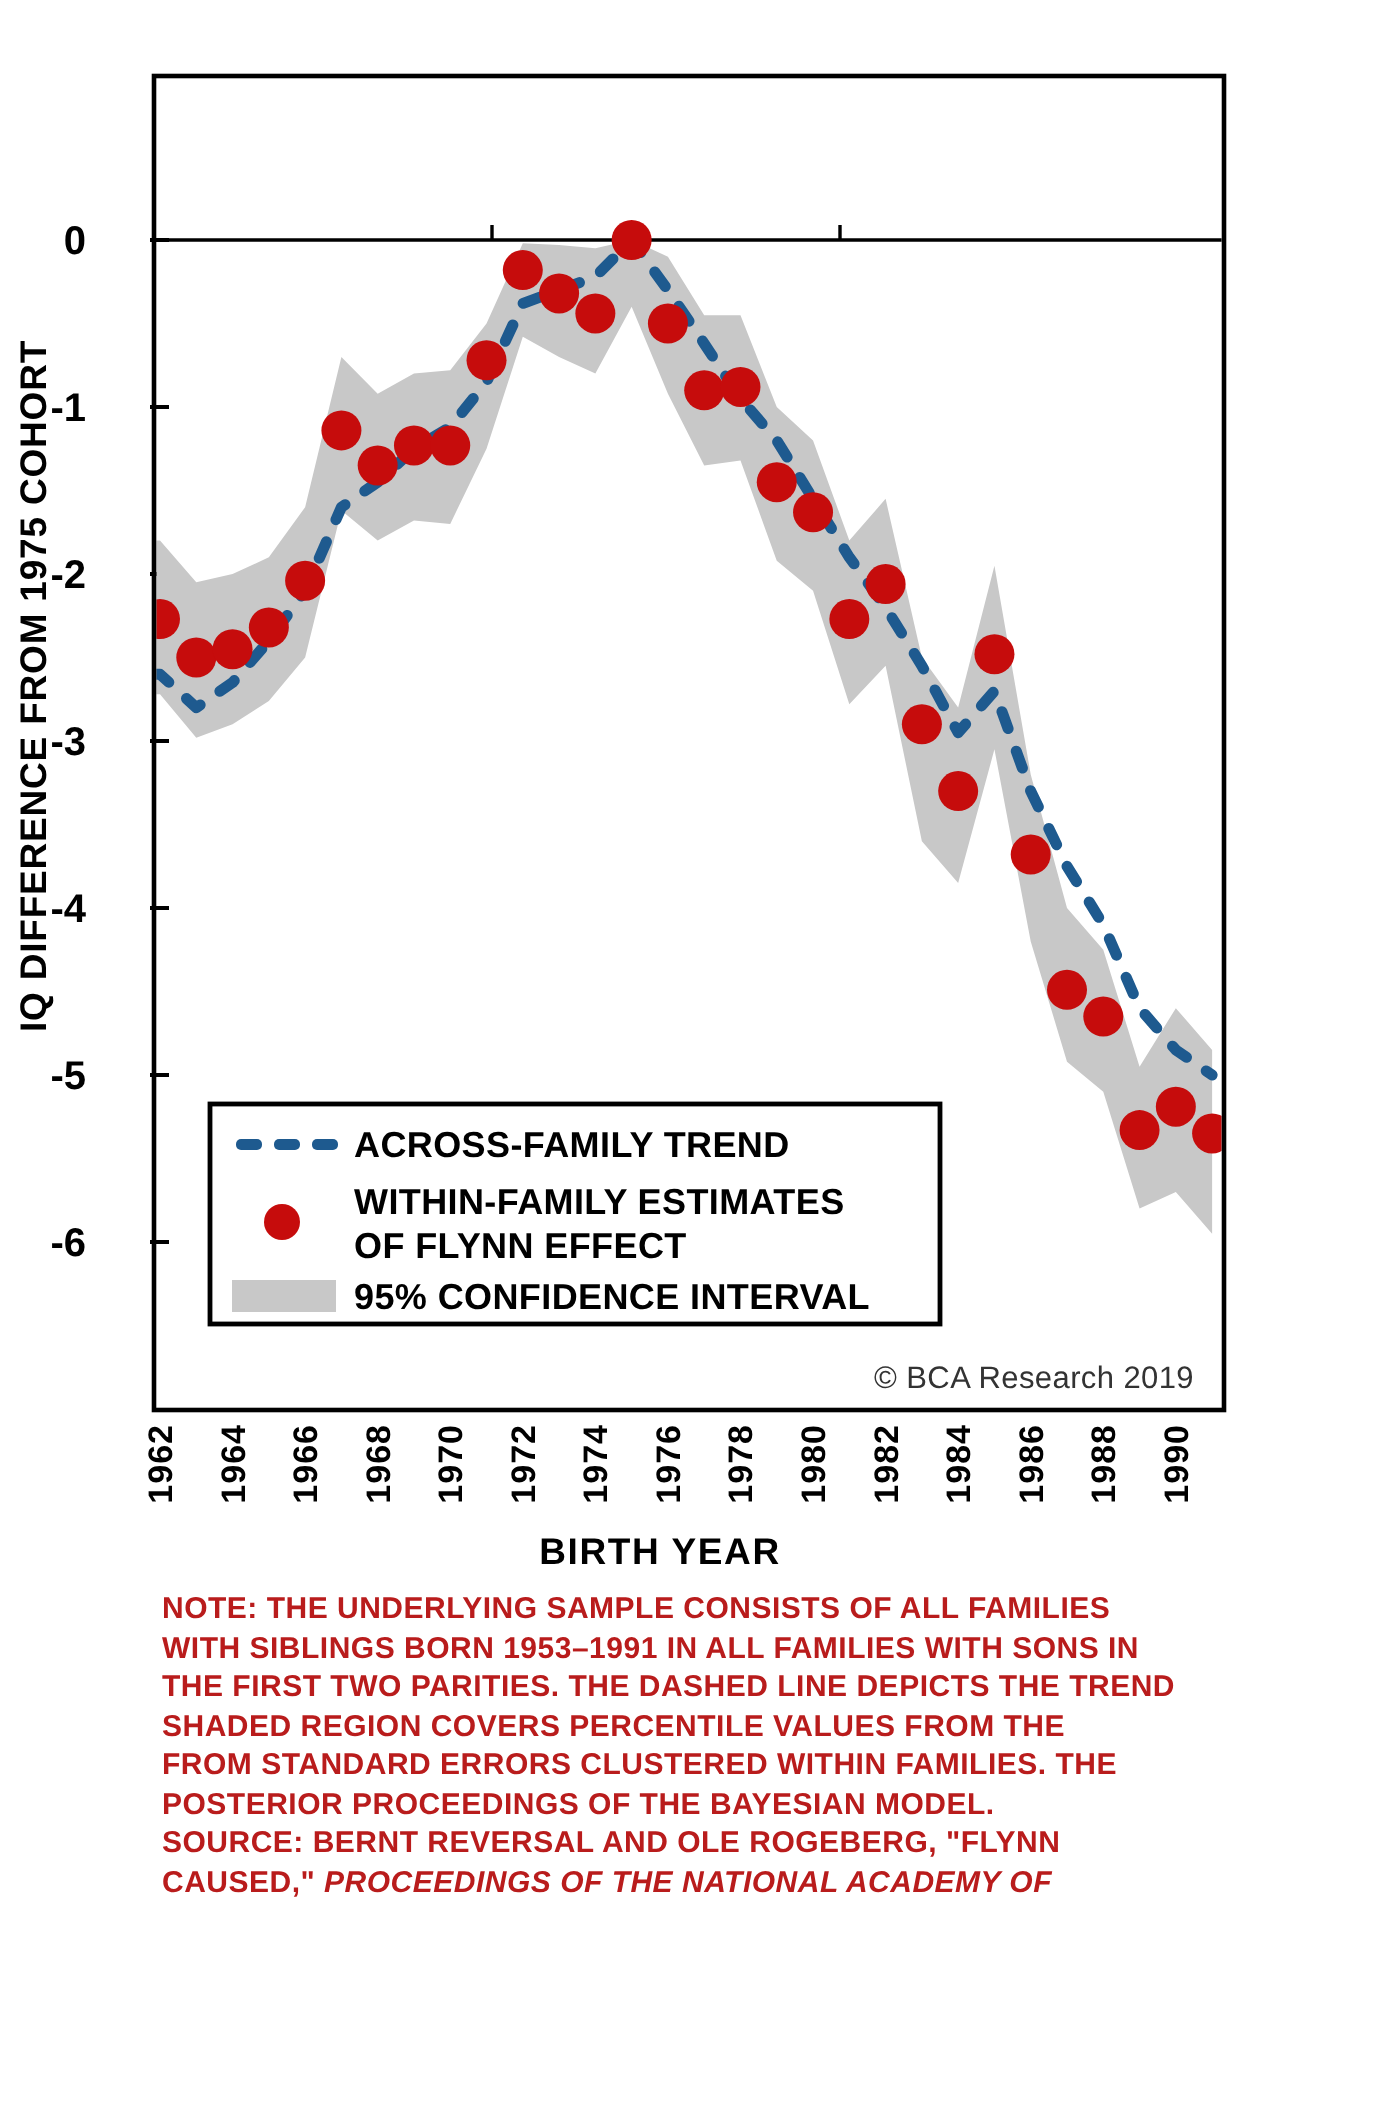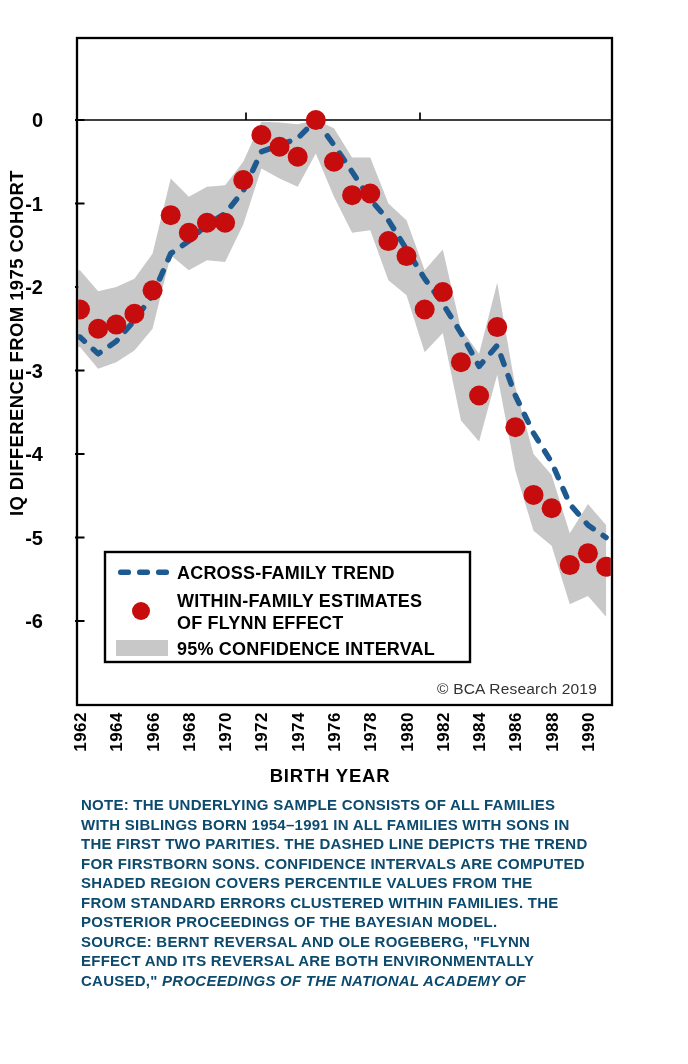--- a/index.html
+++ b/index.html
@@ -7,21 +7,21 @@
           font-family:"Liberation Sans",sans-serif;}
   svg text{font-family:"Liberation Sans",sans-serif;fill:#000;font-weight:bold;}
   .ytick{font-size:20px;}
   .xtick{font-size:17px;letter-spacing:0.5px;}
   .axis-title{font-size:18.5px;letter-spacing:0.4px;}
   .xaxis-title{font-size:18.5px;letter-spacing:0.8px;}
   .legend-text{font-size:18px;letter-spacing:0.2px;}
   .copyright{font-size:15.5px;font-weight:normal;fill:#333;letter-spacing:0.2px;}
   .legend-box{fill:#fff;stroke:#000;stroke-width:2.4;}
   .frame{fill:none;stroke:#000;stroke-width:2.3;}
-  .note{position:absolute;left:81px;top:795px;width:560px;color:#0c4a6e;
+  .note{position:absolute;left:81px;top:795px;width:560px;color:#b91c1c;
         font-size:15px;font-weight:bold;line-height:19.5px;letter-spacing:0.25px;}
   .note-line{white-space:nowrap;}
   .note-line .it{font-style:italic;}
 </style>
 </head>
 <body>
 
 <div class="canvas">
   <svg id="chart" width="688" height="790" viewBox="0 0 688 790">
     <defs>
@@ -135,23 +135,21 @@
 
       <g>
         <rect class="lg-band" x="116" y="640" width="52" height="16" fill="#C8C8C8"></rect>
         <text class="legend-text" x="177" y="654.5">95% CONFIDENCE INTERVAL</text>
       </g>
     </g>
   </svg>
 
   <div class="note" id="note">
       <div class="note-line"><span>NOTE: THE UNDERLYING SAMPLE CONSISTS OF ALL FAMILIES</span></div>
-      <div class="note-line"><span>WITH SIBLINGS BORN 1954–1991 IN ALL FAMILIES WITH SONS IN</span></div>
+      <div class="note-line"><span>WITH SIBLINGS BORN 1953–1991 IN ALL FAMILIES WITH SONS IN</span></div>
       <div class="note-line"><span>THE FIRST TWO PARITIES. THE DASHED LINE DEPICTS THE TREND</span></div>
-      <div class="note-line"><span>FOR FIRSTBORN SONS. CONFIDENCE INTERVALS ARE COMPUTED</span></div>
       <div class="note-line"><span>SHADED REGION COVERS PERCENTILE VALUES FROM THE</span></div>
       <div class="note-line"><span>FROM STANDARD ERRORS CLUSTERED WITHIN FAMILIES. THE</span></div>
       <div class="note-line"><span>POSTERIOR PROCEEDINGS OF THE BAYESIAN MODEL.</span></div>
       <div class="note-line"><span>SOURCE: BERNT REVERSAL AND OLE ROGEBERG, "FLYNN</span></div>
-      <div class="note-line"><span>EFFECT AND ITS REVERSAL ARE BOTH ENVIRONMENTALLY</span></div>
       <div class="note-line"><span>CAUSED," </span><span class="it">PROCEEDINGS OF THE NATIONAL ACADEMY OF</span></div>
     </div>
 </div>
 
 </body></html>

